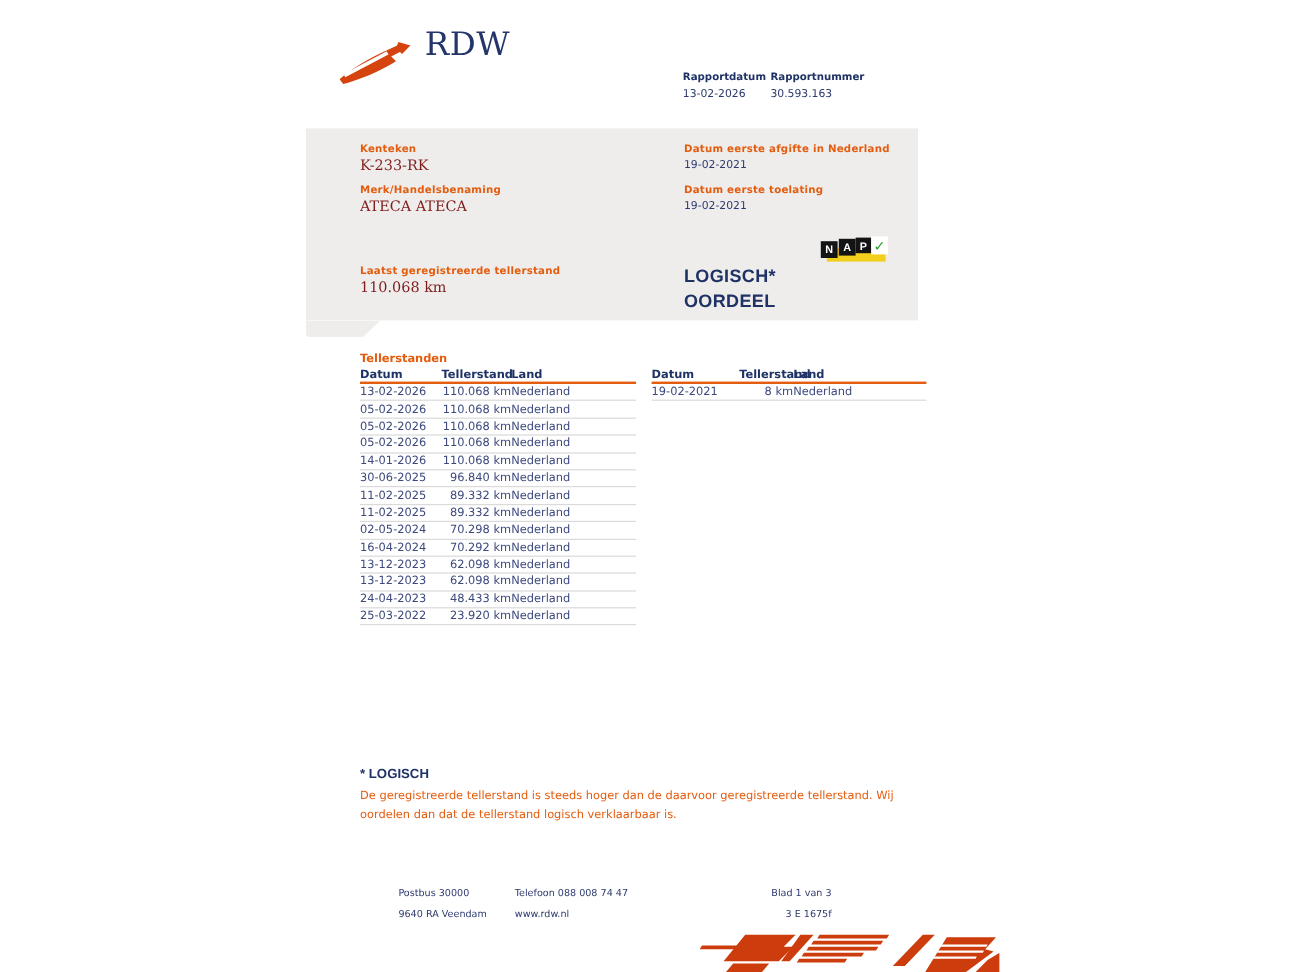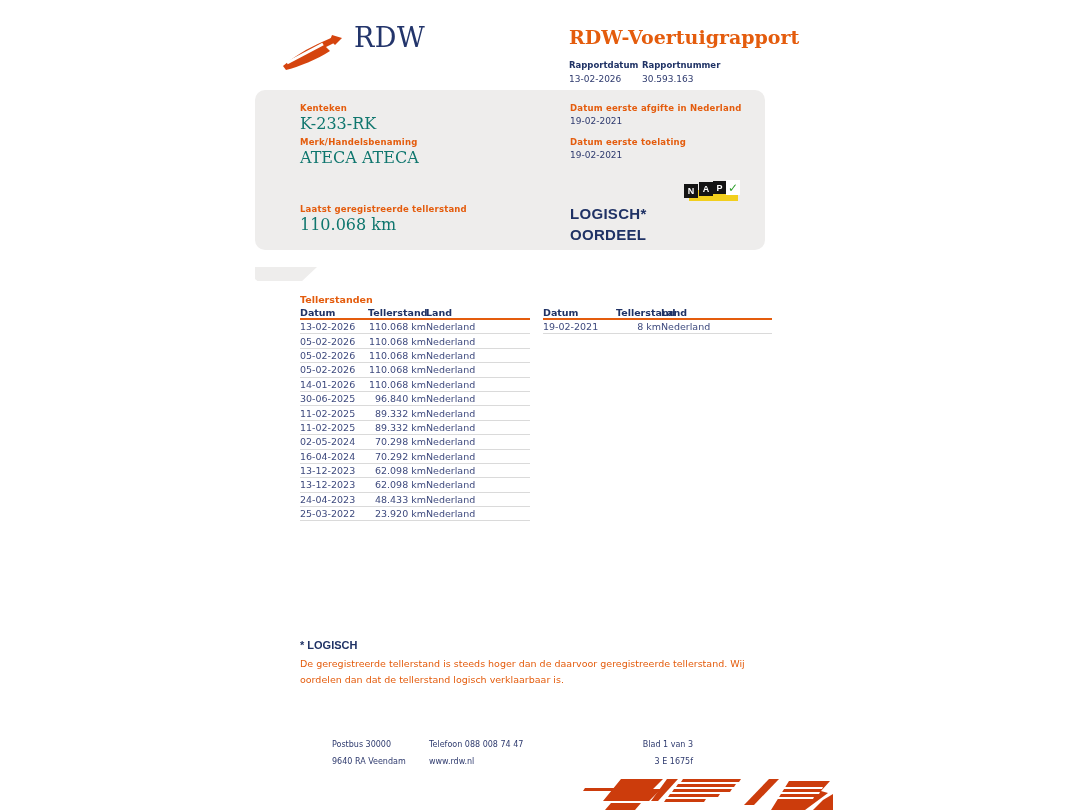--- a/index.html
+++ b/index.html
@@ -17,28 +17,28 @@
   .doc-title {
     position:absolute; left:569px; top:26px;
     font-family:"DejaVu Serif", serif; font-weight:bold; font-size:19px; color:#e45c0d;
   }
   .meta-block { position:absolute; top:60px; }
   .meta-1 { left:569px; } .meta-2 { left:642px; }
   .meta-label { font-size:8.5px; font-weight:bold; color:#1f3265; }
   .meta-value { font-size:9px; color:#2e3a6e; margin-top:4px; }
 
   
-  .summary { position:absolute; left:255px; top:90px; width:510px; height:160px; background:#eeedec; border-radius:10px; }
+  .summary { position:absolute; left:255px; top:107px; width:510px; height:160px; background:#eeedec; border-radius:0; }
   .summary-notch {
     position:absolute; left:255px; top:267px; width:62px; height:14px; background:#eeedec;
     clip-path:polygon(0 0, 100% 0, 76% 100%, 4% 100%, 0 85%);
   }
   .fld { position:absolute; }
   .fld-label { font-size:8.5px; font-weight:bold; color:#e45c0d; letter-spacing:.2px; }
-  .fld-value-serif { font-family:"DejaVu Serif", serif; font-size:16px; color:#0f766e; }
+  .fld-value-serif { font-family:"DejaVu Serif", serif; font-size:12px; color:#7f1d1d; }
   .fld-value-sans { font-size:9px; color:#2e3a6e; }
   .oordeel {
     position:absolute; left:315px; top:89px;
     font-family:"Liberation Sans", sans-serif; font-weight:bold; font-size:15px;
     line-height:21px; color:#1f3265; letter-spacing:.3px;margin-top:24px;
   }
   
   .nap { position:absolute; left:429px; top:90px; width:56px; height:24px; }
   .nap-yellow { position:absolute; left:5px; top:10px; width:49px; height:11px; background:#f2cf1d; }
   .nap-tile {
@@ -80,21 +80,20 @@
 <body>
 
 <div class="page">
 
   <svg class="logo-svg" viewBox="0 0 64 44">
     <path d="M1 37 C10 29 26 19 40 13 L49 9 52 14 44 18 48 22 C36 30 16 38 4 41 Z" fill="#d5440e"></path>
     <path d="M50 6 L60 9 L53 16 L48 11 Z" fill="#d5440e"></path>
     <path d="M5 34 L41 15" stroke="#ffffff" stroke-width="3" fill="none"></path>
   </svg>
   <div class="wordmark">RDW</div>
-  <div class="doc-title">RDW-Voertuigrapport</div>
 
   <div class="meta-block meta-1">
     <div class="meta-label">Rapportdatum</div>
     <div class="meta-value">13-02-2026</div>
   </div>
   <div class="meta-block meta-2">
     <div class="meta-label">Rapportnummer</div>
     <div class="meta-value">30.593.163</div>
   </div>
 

